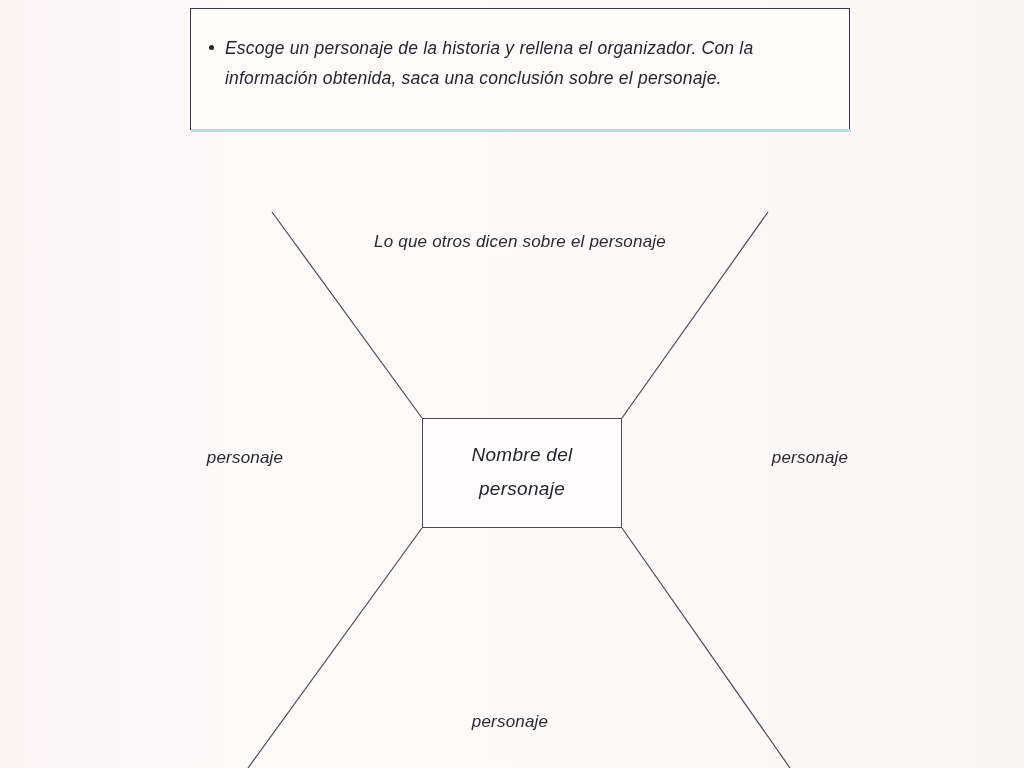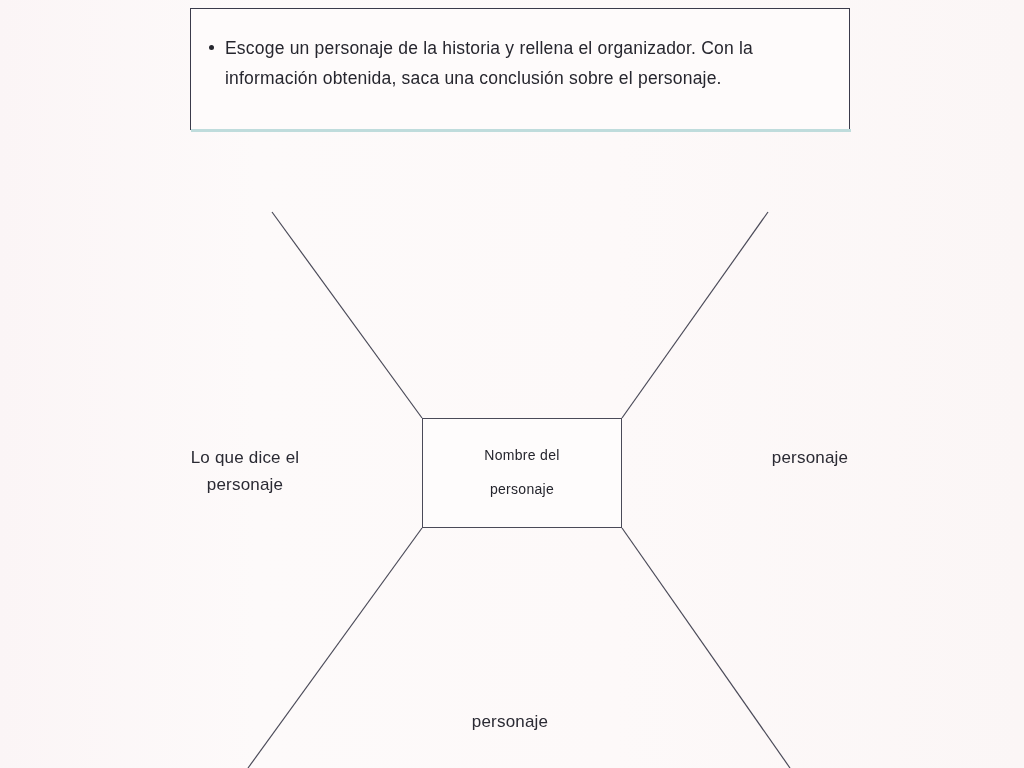--- a/index.html
+++ b/index.html
@@ -11,20 +11,21 @@
     width: 1024px;
     height: 768px;
     overflow: hidden;
     font-family: "Liberation Sans", sans-serif;
   }
   #page {
     position: relative;
     width: 1024px;
     height: 768px;
     background: #fdf8f8;
+    font-style: italic;
   }
   
   #page::before {
     content: "";
     position: absolute;
     inset: 0;
     background: linear-gradient(90deg, #fbf5f6 0%, #fdfafa 25%, #fdf9f9 60%, #fbf6f6 100%);
     pointer-events: none;
   }
 
@@ -102,21 +103,21 @@
     border: 1px solid #4a4a58;
     background: #fefcfc;
     box-sizing: border-box;
   }
   #center-label {
     position: absolute;
     left: 422px;
     top: 438px;
     width: 200px;
     text-align: center;
-    font-size: 14px;
+    font-size: 19px;
     line-height: 34px;
     color: #25252d;
     letter-spacing: 0.3px;
   }
 </style>
 </head>
 <body>
 
 <div id="page">
 
@@ -138,23 +139,25 @@
 
     <line x1="790" y1="768" x2="622" y2="528" stroke="#4a4a58" stroke-width="1.2"></line>
   </svg>
 
   <div id="center-box"></div>
   <div id="center-label">
     <div>Nombre del</div>
     <div>personaje</div>
   </div>
 
+  <div class="diagram-label" id="label-top">
+    <div>Lo que otros dicen sobre el personaje</div>
+  </div>
 
   <div class="diagram-label" id="label-left">
-    <div>Lo que dice el</div>
     <div>personaje</div>
   </div>
 
   <div class="diagram-label" id="label-right">
     <div>personaje</div>
   </div>
 
   <div class="diagram-label" id="label-bottom">
     <div>personaje</div>
   </div>

